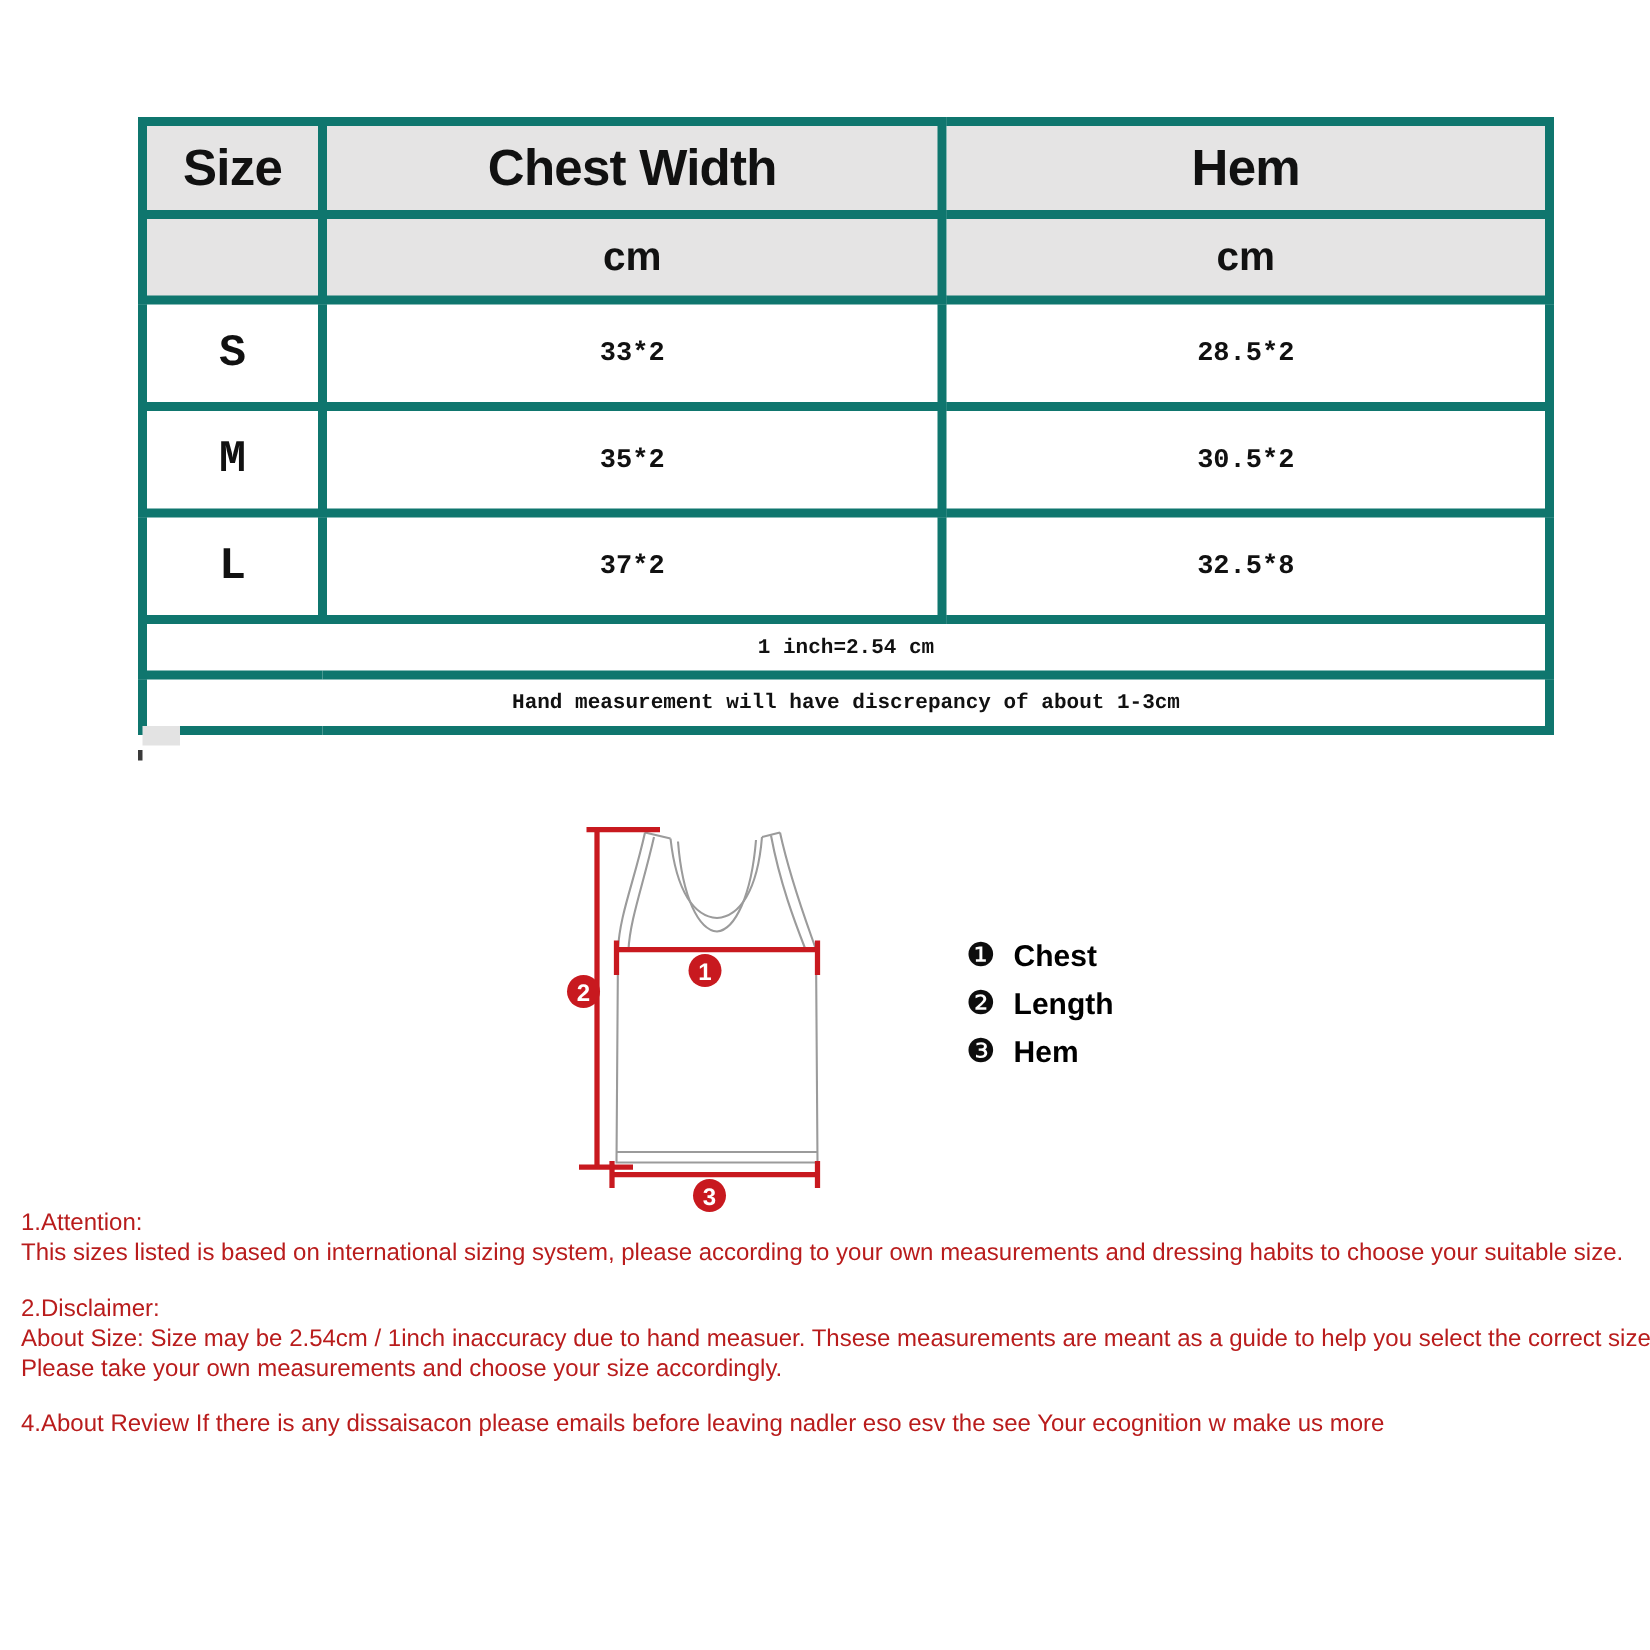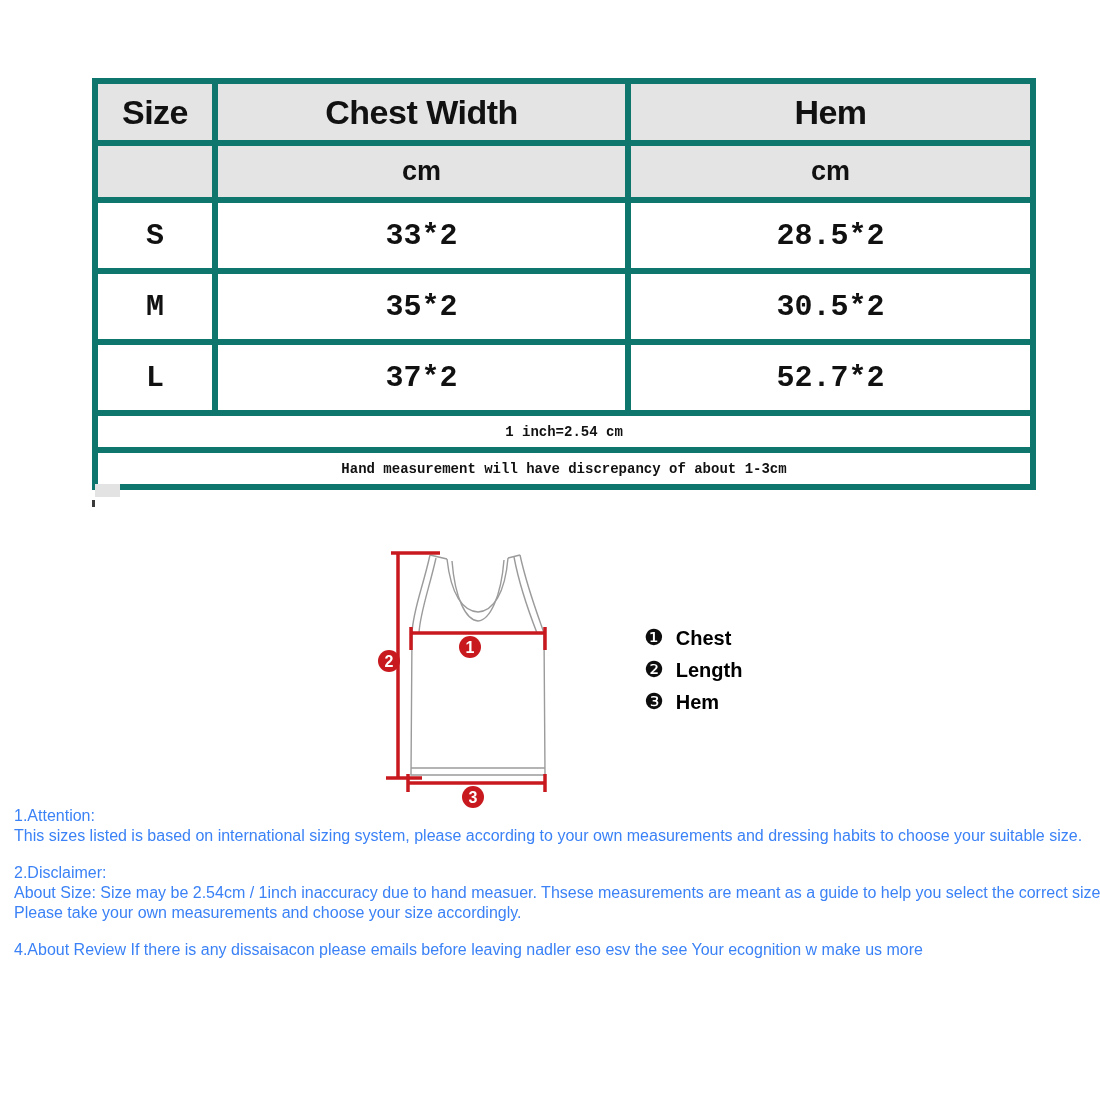--- a/index.html
+++ b/index.html
@@ -17,21 +17,21 @@
   .size-table th,.size-table td{
     border:6px solid #0f766e;text-align:center;vertical-align:middle;
     padding:0;color:#111;overflow:hidden;
   }
   .row-header{height:62px;background:#e5e4e4;}
   .row-header th{font-size:34px;font-weight:bold;letter-spacing:-0.5px;}
   .row-units{height:57px;background:#e5e4e4;}
   .row-units td{font-size:27px;font-weight:bold;}
   .row-data{height:71px;background:#ffffff;}
   .cell-size-letter{font-family:"Liberation Mono",monospace;font-weight:bold;font-size:30px;}
-  .cell-value{font-family:"Liberation Mono",monospace;font-weight:bold;font-size:30px;}
+  .cell-value{font-family:"Liberation Mono",monospace;font-weight:bold;font-size:18px;}
   .row-note{height:37px;background:#ffffff;}
   .row-note td{font-family:"Liberation Mono",monospace;font-weight:bold;font-size:14px;}
 
   .table-corner-artifact{
     position:absolute;left:95px;top:484px;width:25px;height:13px;background:#e3e3e3;
   }
   .table-left-stub{
     position:absolute;left:92px;top:500px;width:3px;height:7px;background:#3a3a3a;
   }
 
@@ -43,21 +43,21 @@
   .legend-item{display:flex;align-items:center;height:22px;margin-bottom:10px;}
   .legend-glyph{
     font-family:"DejaVu Sans",sans-serif;font-size:22px;line-height:22px;
     color:#0d0d0d;margin-right:12px;
   }
   .legend-label{font-size:20px;font-weight:bold;color:#000000;line-height:22px;}
 
   
   .notes{position:absolute;left:14px;top:806px;width:1080px;}
   .note{margin-bottom:17px;}
-  .note-line{font-size:16px;line-height:20px;color:#3b82f6;white-space:nowrap;}
+  .note-line{font-size:16px;line-height:20px;color:#b91c1c;white-space:nowrap;}
 </style>
 </head>
 <body>
 
 <table class="size-table">
   <colgroup>
     <col style="width:120px">
       <col style="width:413px">
       <col style="width:405px">
   </colgroup>
@@ -78,21 +78,21 @@
     <td class="cell-value">28.5*2</td>
   </tr>
   <tr class="row-data">
     <td class="cell-size-letter">M</td>
     <td class="cell-value">35*2</td>
     <td class="cell-value">30.5*2</td>
   </tr>
   <tr class="row-data">
     <td class="cell-size-letter">L</td>
     <td class="cell-value">37*2</td>
-    <td class="cell-value">52.7*2</td>
+    <td class="cell-value">32.5*8</td>
   </tr>
   <tr class="row-note">
     <td colspan="3">1 inch=2.54 cm</td>
   </tr>
   <tr class="row-note">
     <td colspan="3">Hand measurement will have discrepancy of about 1-3cm</td>
   </tr>
 </tbody>
   </table>
 <div class="table-corner-artifact"></div>

